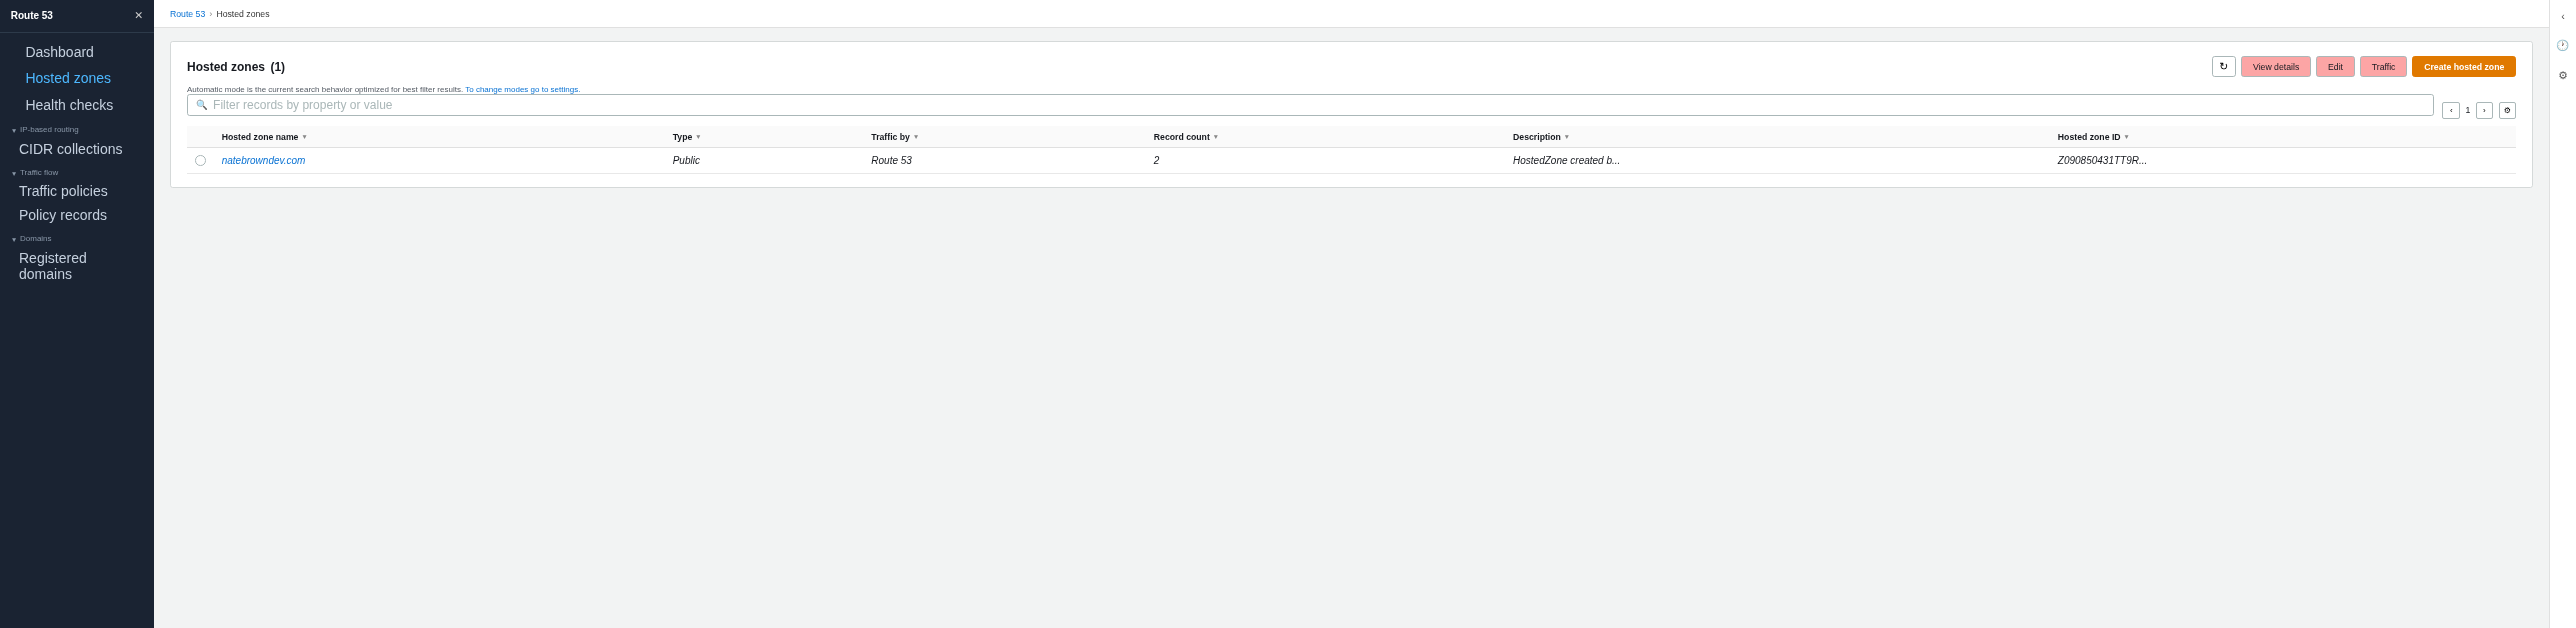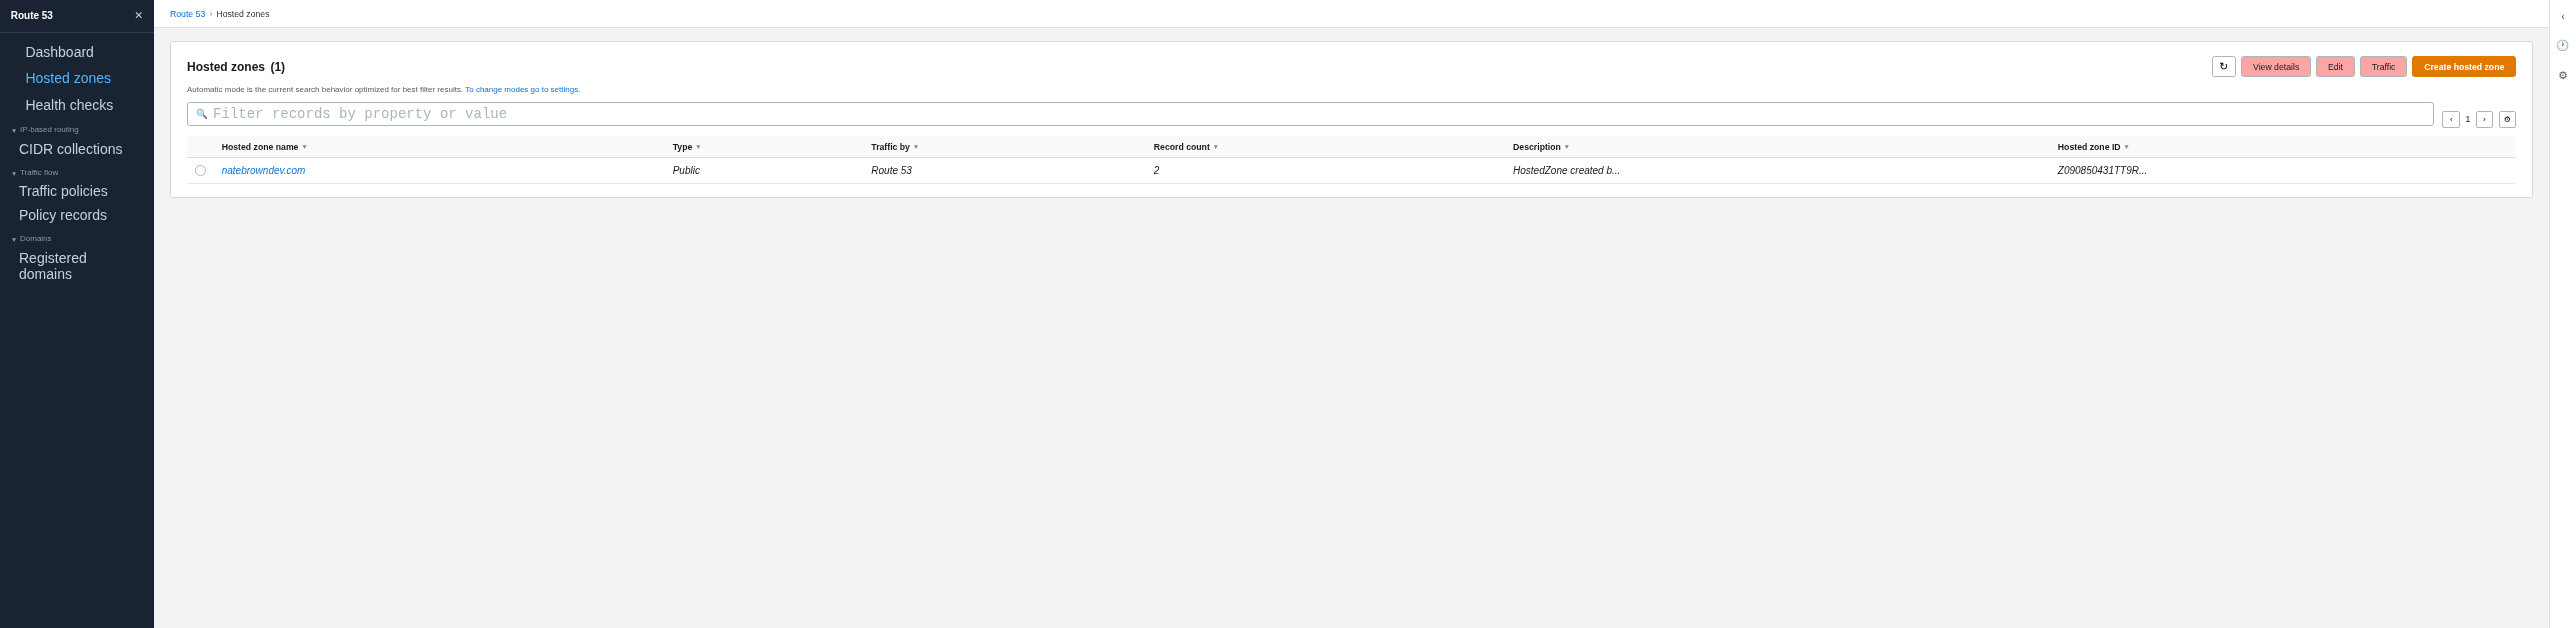--- a/index.html
+++ b/index.html
@@ -39,27 +39,27 @@
     .card-header { display: flex; align-items: center; justify-content: space-between; margin-bottom: 8px; }
     .card-title { font-size: 12px; font-weight: 600; color: #16191f; }
     .card-actions { display: flex; align-items: center; gap: 5.4px; }
 
     
     .btn { padding: 4px 10.7px; border-radius: 2.7px; font-size: 8.7px; cursor: pointer; border: 0.7px solid #aab7b8; background: #fca5a5; color: #16191f; height: 21.5px; display: flex; align-items: center; }
     .btn-primary { background: #e07900; border-color: #e07900; color: #fff; font-weight: 600; }
     .btn-icon { padding: 4px 6.7px; border-radius: 2.7px; border: 0.7px solid #aab7b8; background: #fff; cursor: pointer; height: 21.5px; display: flex; align-items: center; justify-content: center; }
 
     
-    .info-text { font-size: 8px; color: #545b64; margin-bottom: 8px; }
+    .info-text { font-size: 8px; color: #545b64; margin-bottom: 0; }
     .info-link { color: #0972d3; cursor: pointer; }
 
     
     .search-bar { display: flex; align-items: center; border: 0.7px solid #aab7b8; border-radius: 2.7px; padding: 2.7px 8px; gap: 5.4px; background: #fff; margin-bottom: 10.7px; }
     .search-icon-span { color: #888; font-size: 9.4px; }
-    .search-input { border: none; outline: none; font-size: 14px; color: #aab; flex: 1; font-family: Liberation Mono, monospace; }
+    .search-input { border: none; outline: none; font-size: 12px; color: #aab; flex: 1; }
     .search-input::placeholder { color: #aab7b8; }
     .search-pagination { display: flex; align-items: center; gap: 5.4px; margin-left: auto; }
     .page-btn { width: 17.5px; height: 17.5px; border: 0.7px solid #aab7b8; background: #fff; border-radius: 2px; cursor: pointer; display: flex; align-items: center; justify-content: center; font-size: 8px; }
     .page-num { font-size: 8.7px; color: #16191f; }
     .settings-btn { width: 17.5px; height: 17.5px; border: 0.7px solid #aab7b8; background: #fff; border-radius: 2px; cursor: pointer; display: flex; align-items: center; justify-content: center; font-size: 8px; }
 
     
     .table { width: 100%; border-collapse: collapse; }
     .table th { padding: 5.4px 8px; text-align: left; font-size: 8.7px; font-weight: 600; color: #16191f; background: #fafafa; border-bottom: 1.3px solid #e0e0e0; white-space: nowrap; margin-left: 24px; }
     .table td { padding: 6.7px 8px; font-size: 10px; color: #16191f; border-bottom: 0.7px solid #e8e8e8; font-style: italic; }

